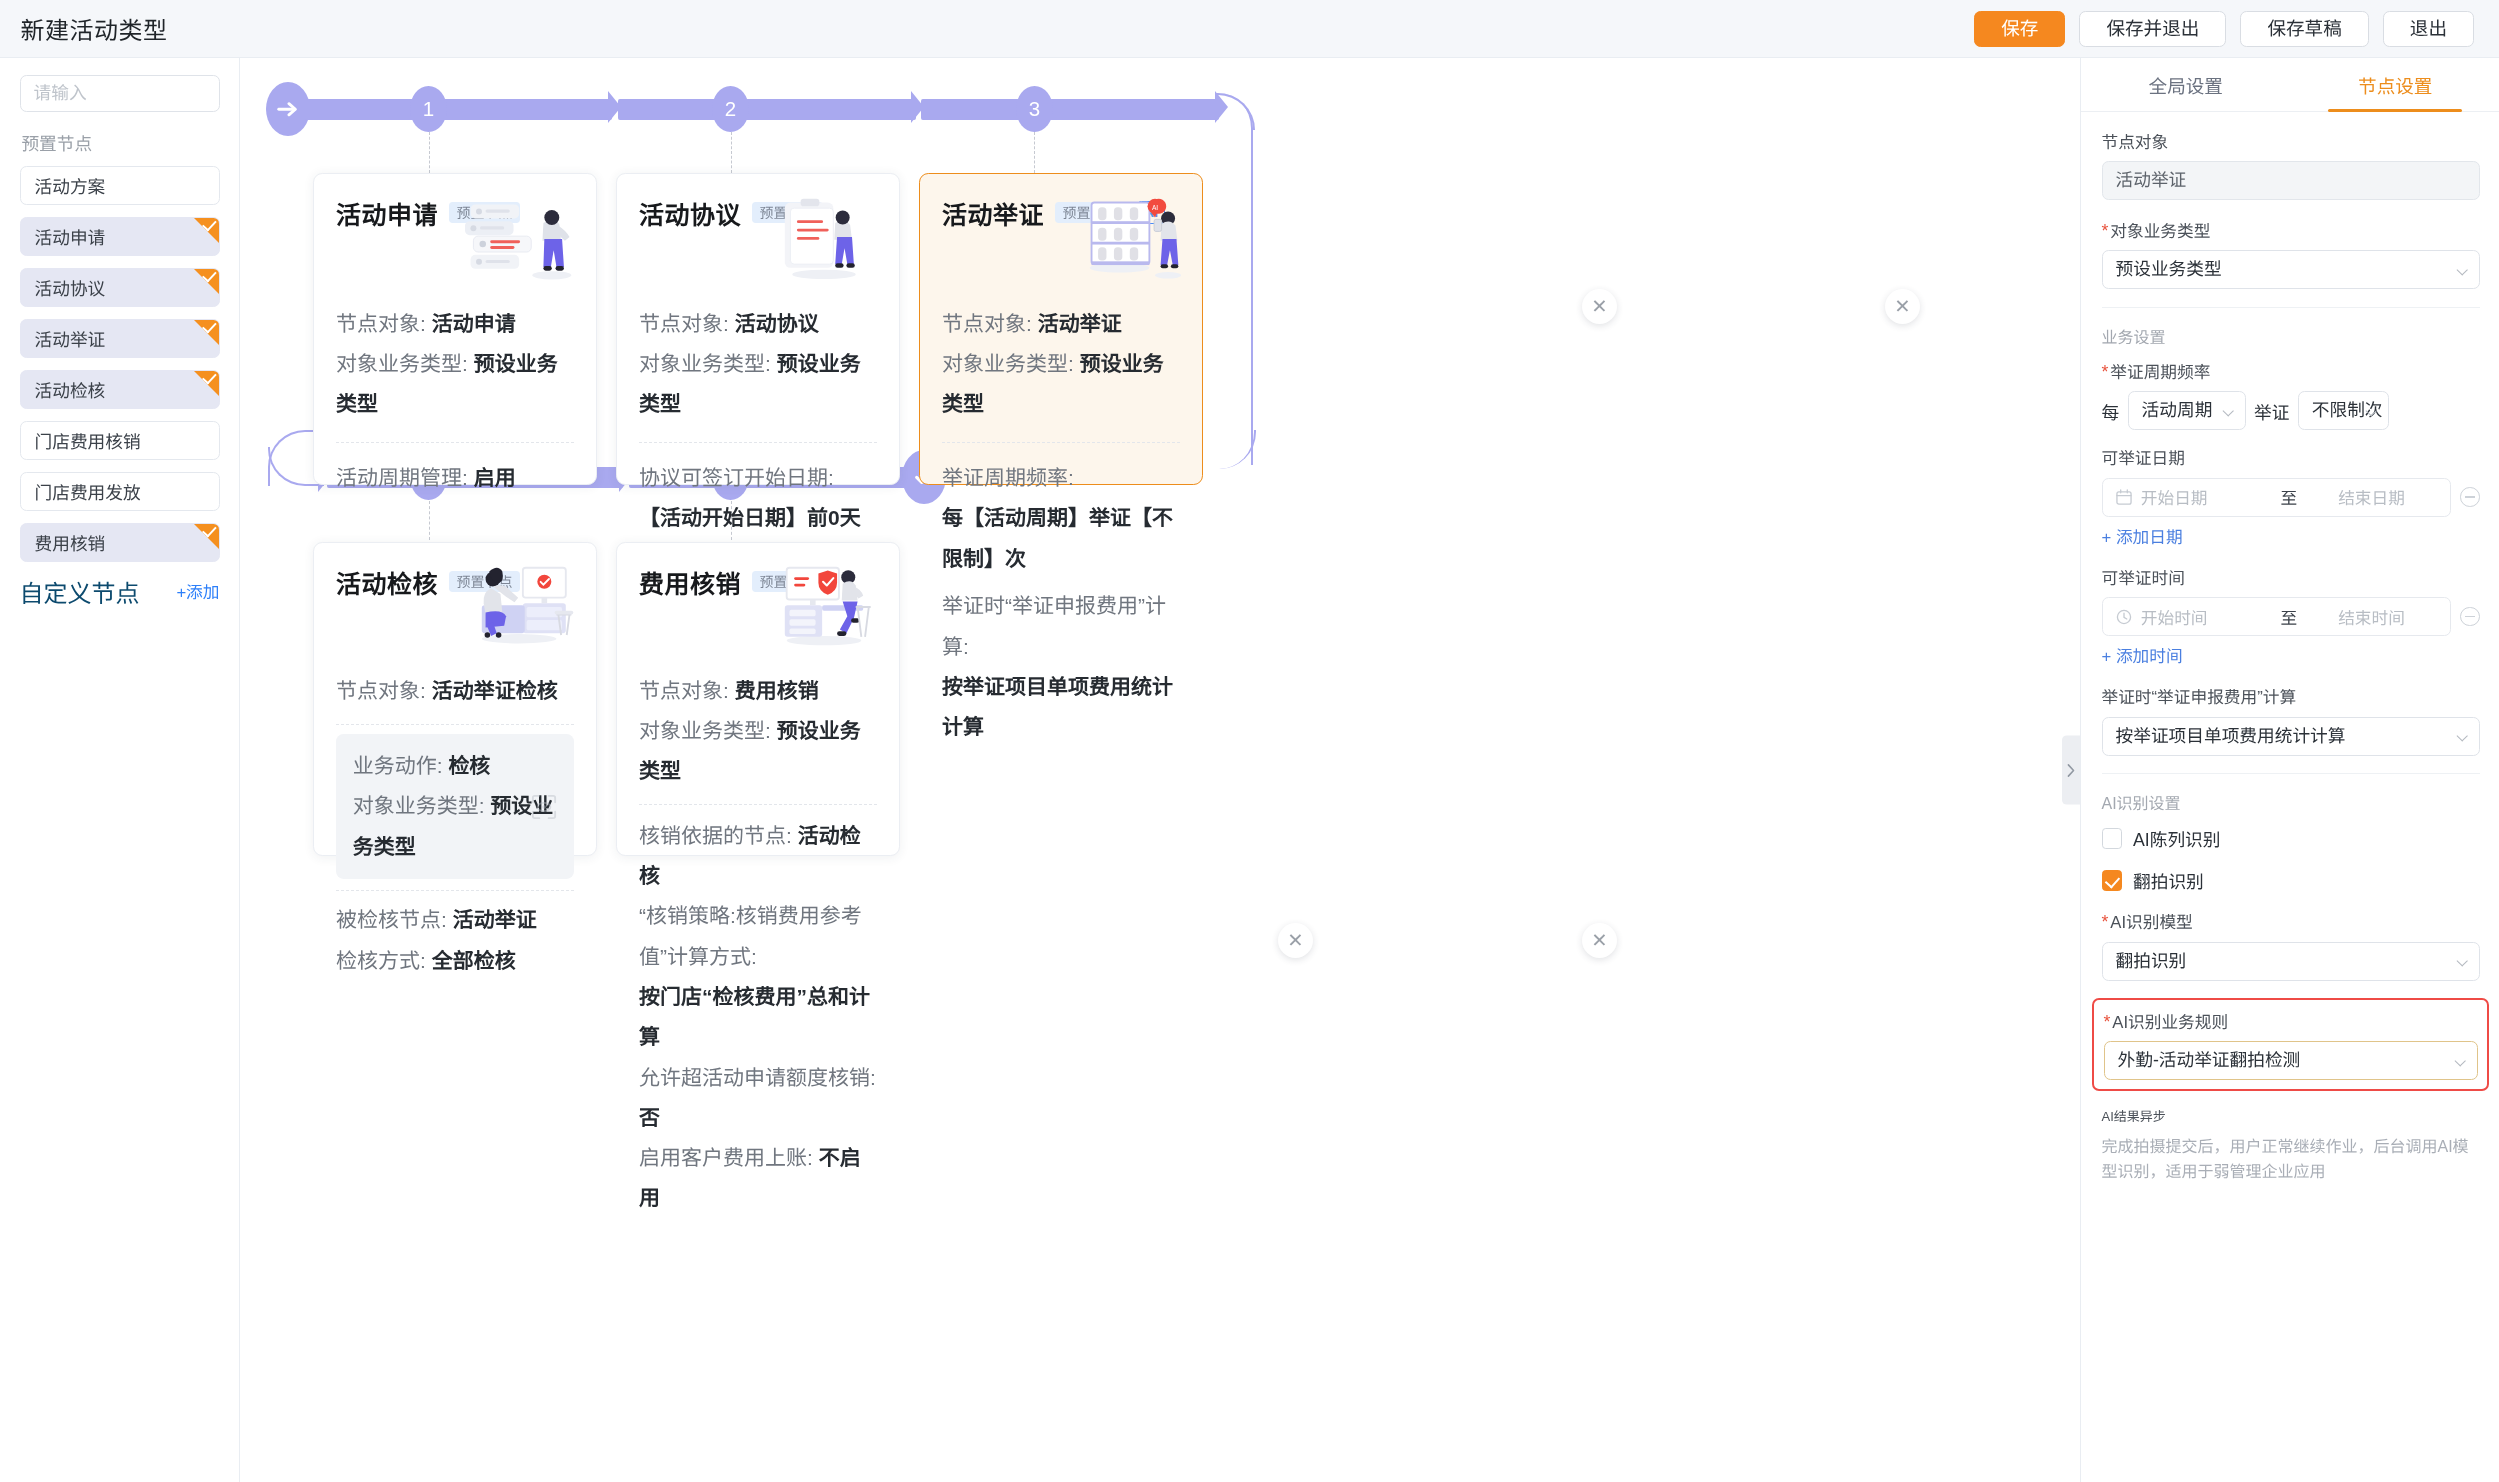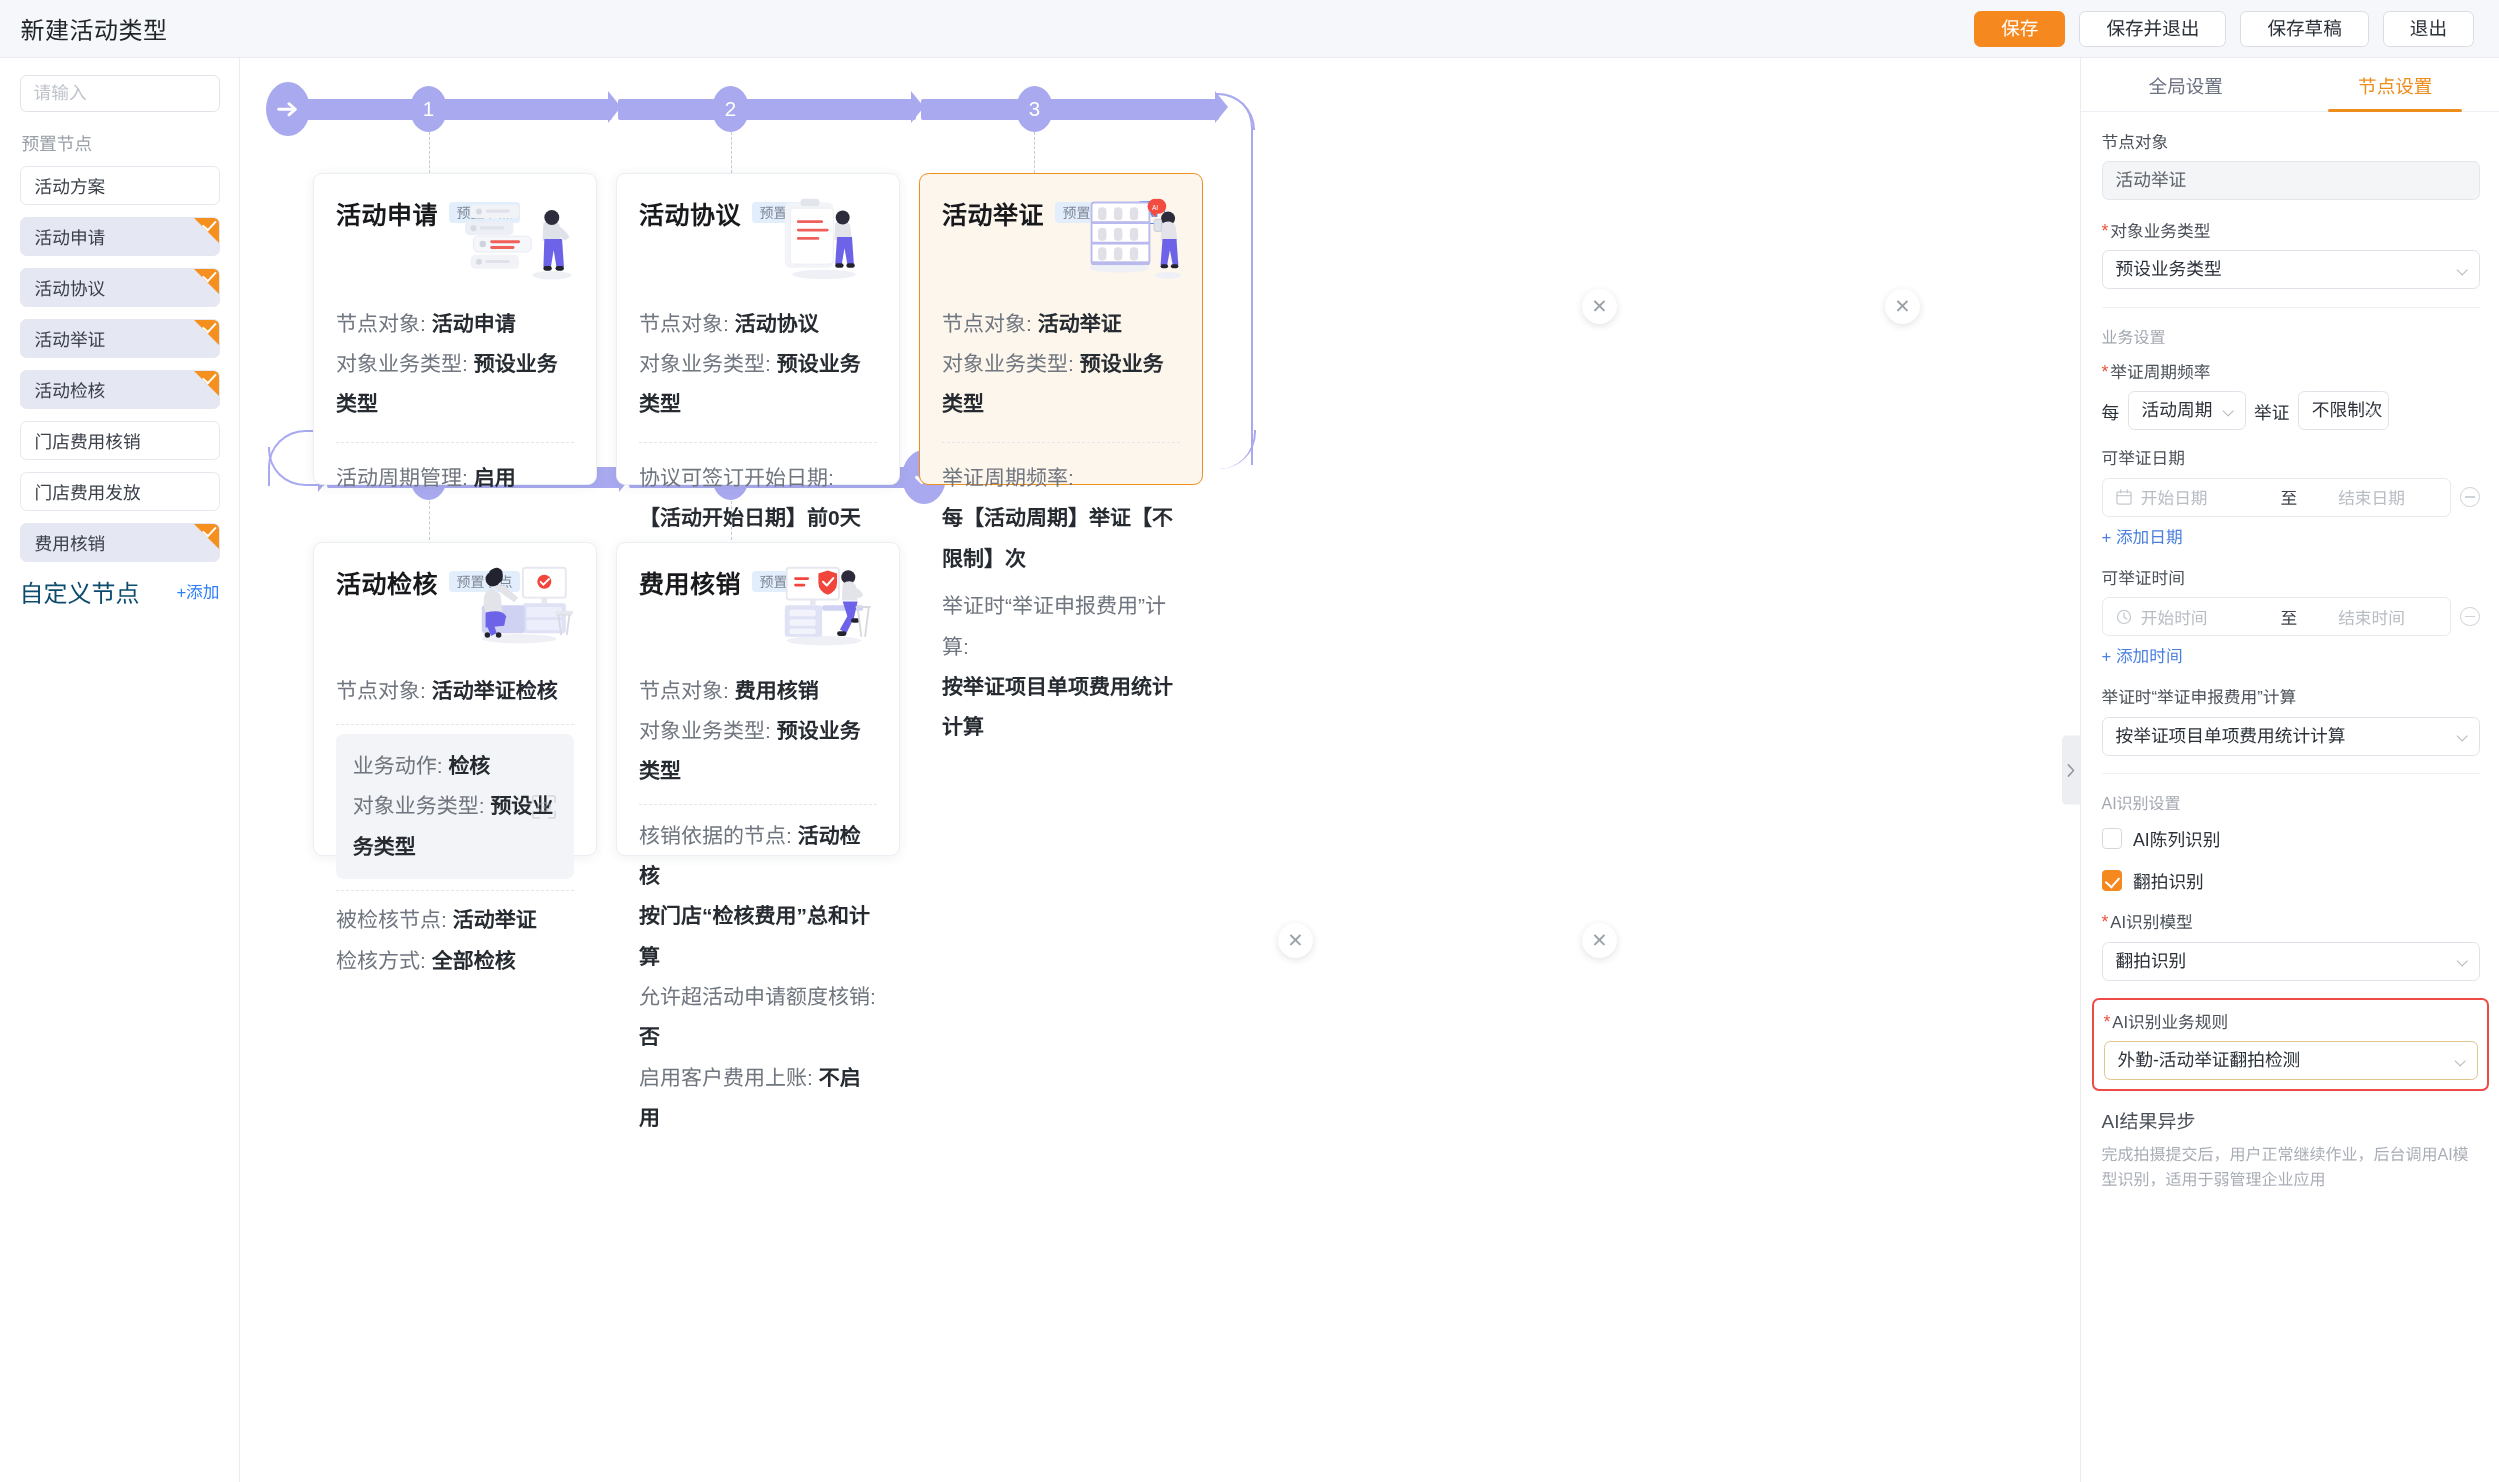--- a/index.html
+++ b/index.html
@@ -229,21 +229,21 @@
     content: ""; position: absolute; left: 5.6px; top: 2.8px;
     width: 6.5px; height: 11px; border-right: 2.2px solid #fff;
     border-bottom: 2.2px solid #fff; transform: rotate(42deg);
   }
   .chk-label { font-size: 17.7px; color: #2b3138; }
   .highlight-box {
     border: 2.3px solid #ef4b46; border-radius: 7px;
     padding: 8.4px 9.3px 1.9px 9.3px; margin: 3.7px -9.3px 15px -9.3px;
   }
   .highlight-box .select { border-color: #e0c48a; margin-bottom: 7.4px; }
-  .hint-title { font-size: 19px; color: #4b5159; margin-bottom: 8.4px; }
+  .hint-title { font-size: 13px; color: #4b5159; margin-bottom: 8.4px; }
   .hint-text { font-size: 16px; color: #a9aeb6; line-height: 1.58; }
 </style>
 </head>
 <body>
 
 <div class="app">
 
   <div class="topbar">
     <div class="page-title">新建活动类型</div>
     <div class="topbar-actions">
@@ -541,20 +541,21 @@
           <path d="M80 40 h16 l-4 18 -8 16 -7-4 8-14z" fill="#6d63e8"></path>
           <rect x="74" y="72" width="10" height="5" rx="2.5" fill="#23232f"></rect>
           <rect x="89" y="58" width="9" height="5" rx="2.5" fill="#23232f"></rect>
           <path d="M96 46 l4 32 M108 46 l-4 32 M94 46 h16" stroke="#d8dae2" stroke-width="2" fill="none"></path>
         </svg>
         <div class="card-rows" style="margin-top:71px">
           <div class="row"><span>节点对象:</span> <b>费用核销</b></div>
           <div class="row"><span>对象业务类型:</span> <b>预设业务类型</b></div>
           <div class="divider" style="margin:13px 0 10.2px"></div>
           <div class="row"><span>核销依据的节点:</span> <b>活动检核</b></div>
+          <div class="row">“核销策略:核销费用参考值”计算方式:</div>
           <div class="row val-only">按门店“检核费用”总和计算</div>
           <div class="row"><span>允许超活动申请额度核销:</span> <b>否</b></div>
           <div class="row"><span>启用客户费用上账:</span> <b>不启用</b></div>
         </div>
       </div>
 
       <div class="collapse-handle">
         <svg width="8.4" height="14" viewBox="0 0 9 15">
           <path d="M1.5 1.5 L7 7.5 L1.5 13.5" stroke="#9299a3" stroke-width="1.7" fill="none" stroke-linecap="round" stroke-linejoin="round"></path>
         </svg>

